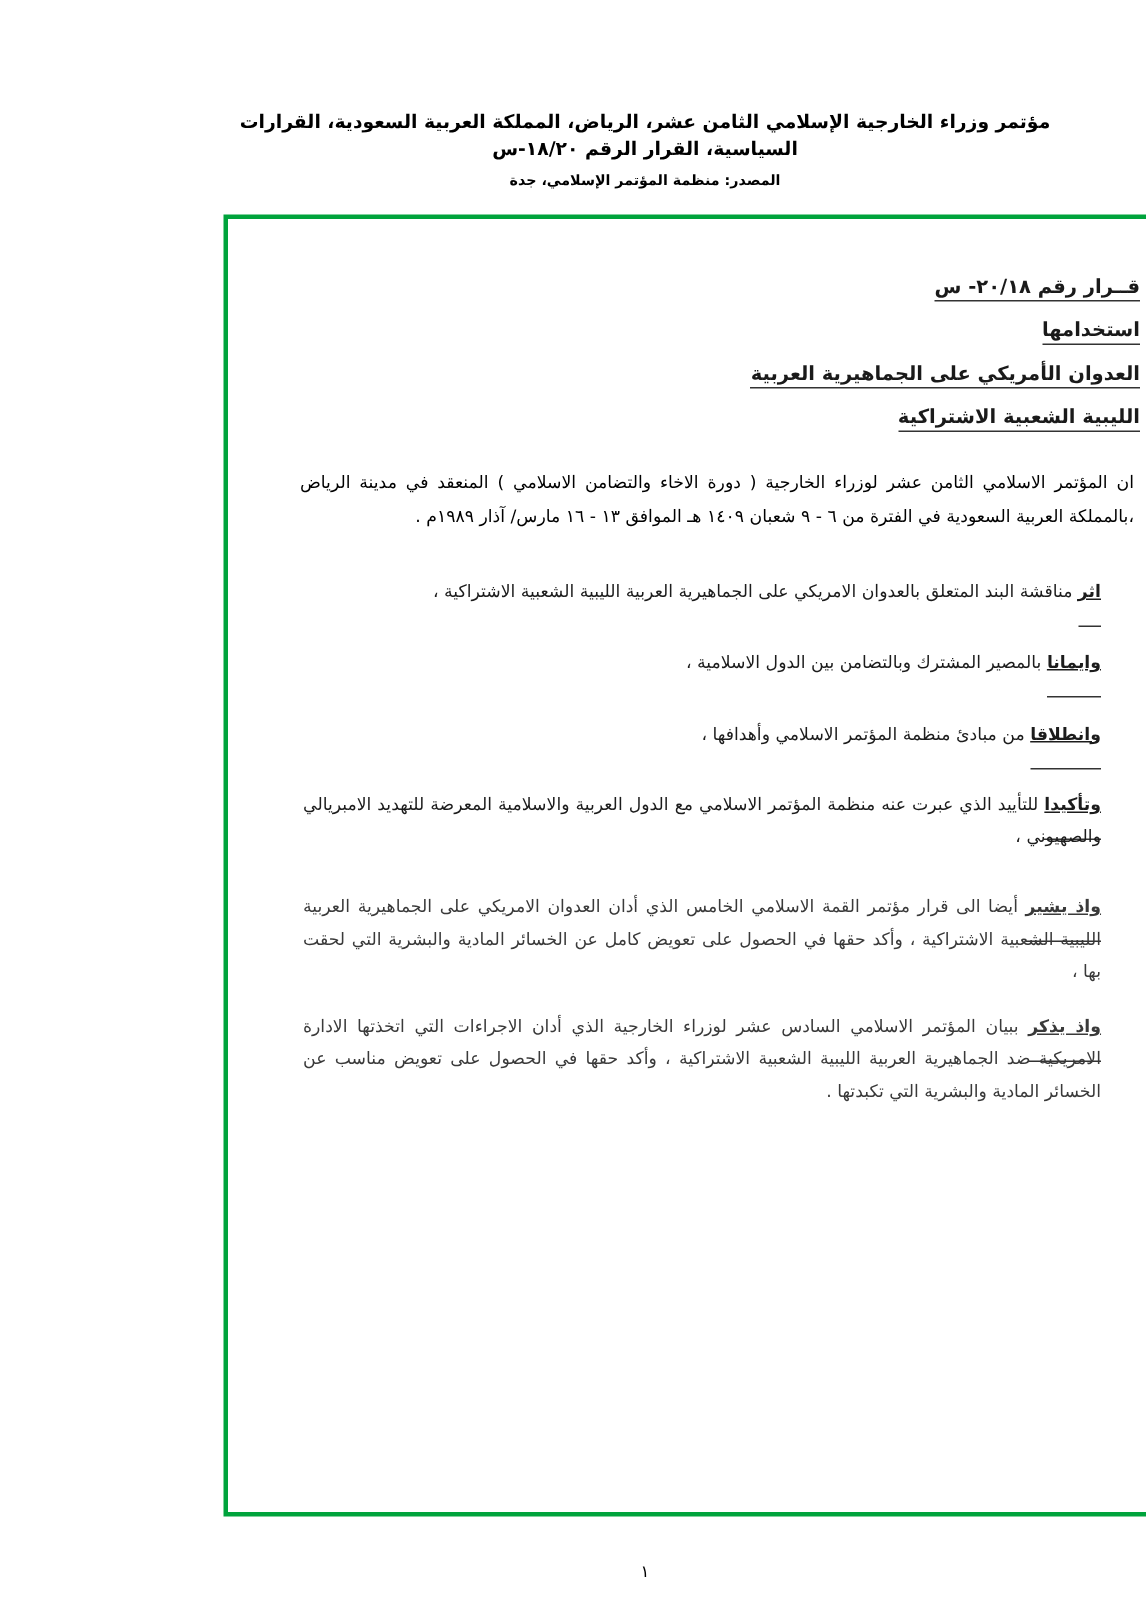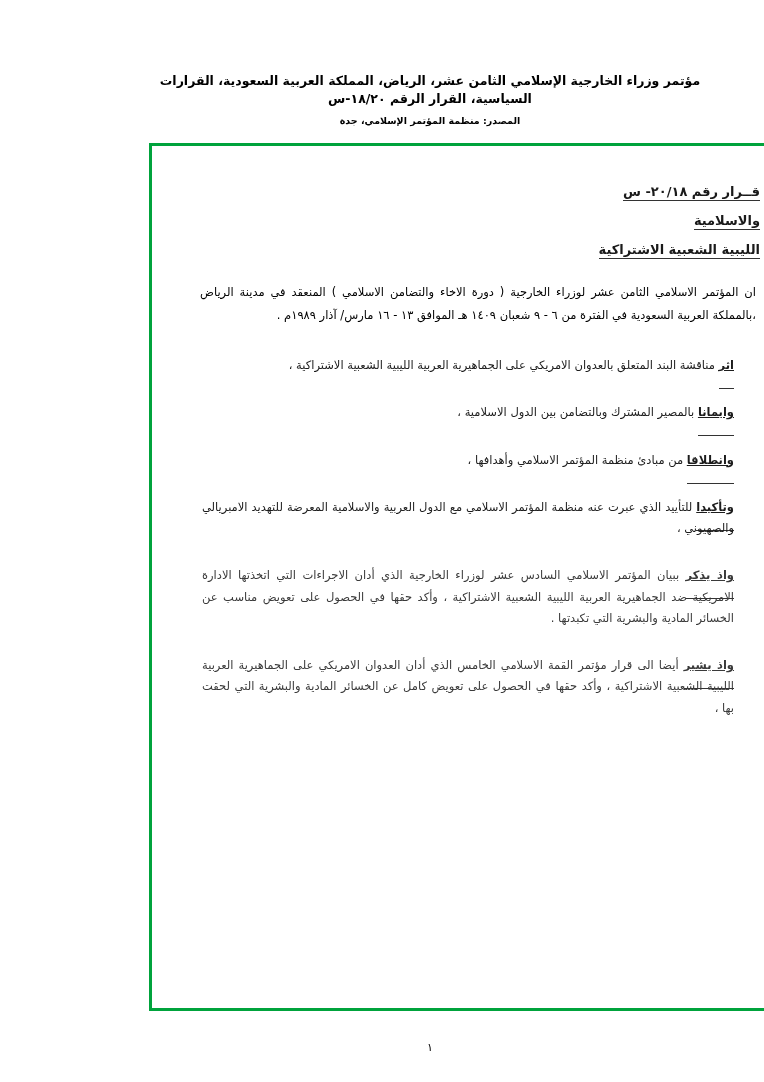--- a/index.html
+++ b/index.html
@@ -117,23 +117,26 @@
   </div>
 
   <div class="doc-frame">
     <div class="doc-inner">
 
       <div class="ttl ttl-1">
         <span class="ul">قــرار رقم ٢٠/١٨- س</span>
       </div>
 
       <div class="ttl ttl-2">
-        <span class="ul">والاسلامية</span>
+        <span class="ul">استخدامها</span>
       </div>
 
+      <div class="ttl ttl-3">
+        <span class="ul">العدوان الأمريكي على الجماهيرية العربية</span>
+      </div>
 
       <div class="ttl ttl-4">
         <span class="ul">الليبية الشعبية الاشتراكية</span>
       </div>
 
       <div class="preamble">ان المؤتمر الاسلامي الثامن عشر لوزراء الخارجية ( دورة الاخاء والتضامن الاسلامي ) المنعقد في مدينة الرياض ،بالمملكة العربية السعودية في الفترة من ٦ - ٩ شعبان ١٤٠٩ هـ الموافق ١٣ - ١٦ مارس/ آذار ١٩٨٩م .</div>
 
       <div class="para indent gap-lg">
         <span class="u b">اثر</span>
         <span>مناقشة البند المتعلق بالعدوان الامريكي على الجماهيرية العربية الليبية الشعبية الاشتراكية ،</span>
@@ -148,28 +151,28 @@
         <span class="u b">وانطلاقا</span>
         <span>من مبادئ منظمة المؤتمر الاسلامي وأهدافها ،</span>
       </div>
 
       <div class="para indent gap-lg">
         <span class="u b">وتأكيدا</span>
         <span>للتأييد الذي عبرت عنه منظمة المؤتمر الاسلامي مع الدول العربية والاسلامية المعرضة للتهديد الامبريالي والصهيوني ،</span>
       </div>
 
 
+      <div class="para indent lighter">
+        <span class="u b">واذ يشير</span>
+        <span>أيضا الى قرار مؤتمر القمة الاسلامي الخامس الذي أدان العدوان الامريكي على الجماهيرية العربية الليبية الشعبية الاشتراكية ، وأكد حقها في الحصول على تعويض كامل عن الخسائر المادية والبشرية التي لحقت بها ،</span>
+      </div>
+
       <div class="para indent gap-lg lighter">
         <span class="u b">واذ يذكر</span>
         <span>ببيان المؤتمر الاسلامي السادس عشر لوزراء الخارجية الذي أدان الاجراءات التي اتخذتها الادارة الامريكية ضد الجماهيرية العربية الليبية الشعبية الاشتراكية ، وأكد حقها في الحصول على تعويض مناسب عن الخسائر المادية والبشرية التي تكبدتها .</span>
-      </div>
-
-      <div class="para indent lighter">
-        <span class="u b">واذ يشير</span>
-        <span>أيضا الى قرار مؤتمر القمة الاسلامي الخامس الذي أدان العدوان الامريكي على الجماهيرية العربية الليبية الشعبية الاشتراكية ، وأكد حقها في الحصول على تعويض كامل عن الخسائر المادية والبشرية التي لحقت بها ،</span>
       </div>
 
     </div>
   </div>
 
   <div class="page-number">١</div>
 
 </div>
 
 </body></html>

